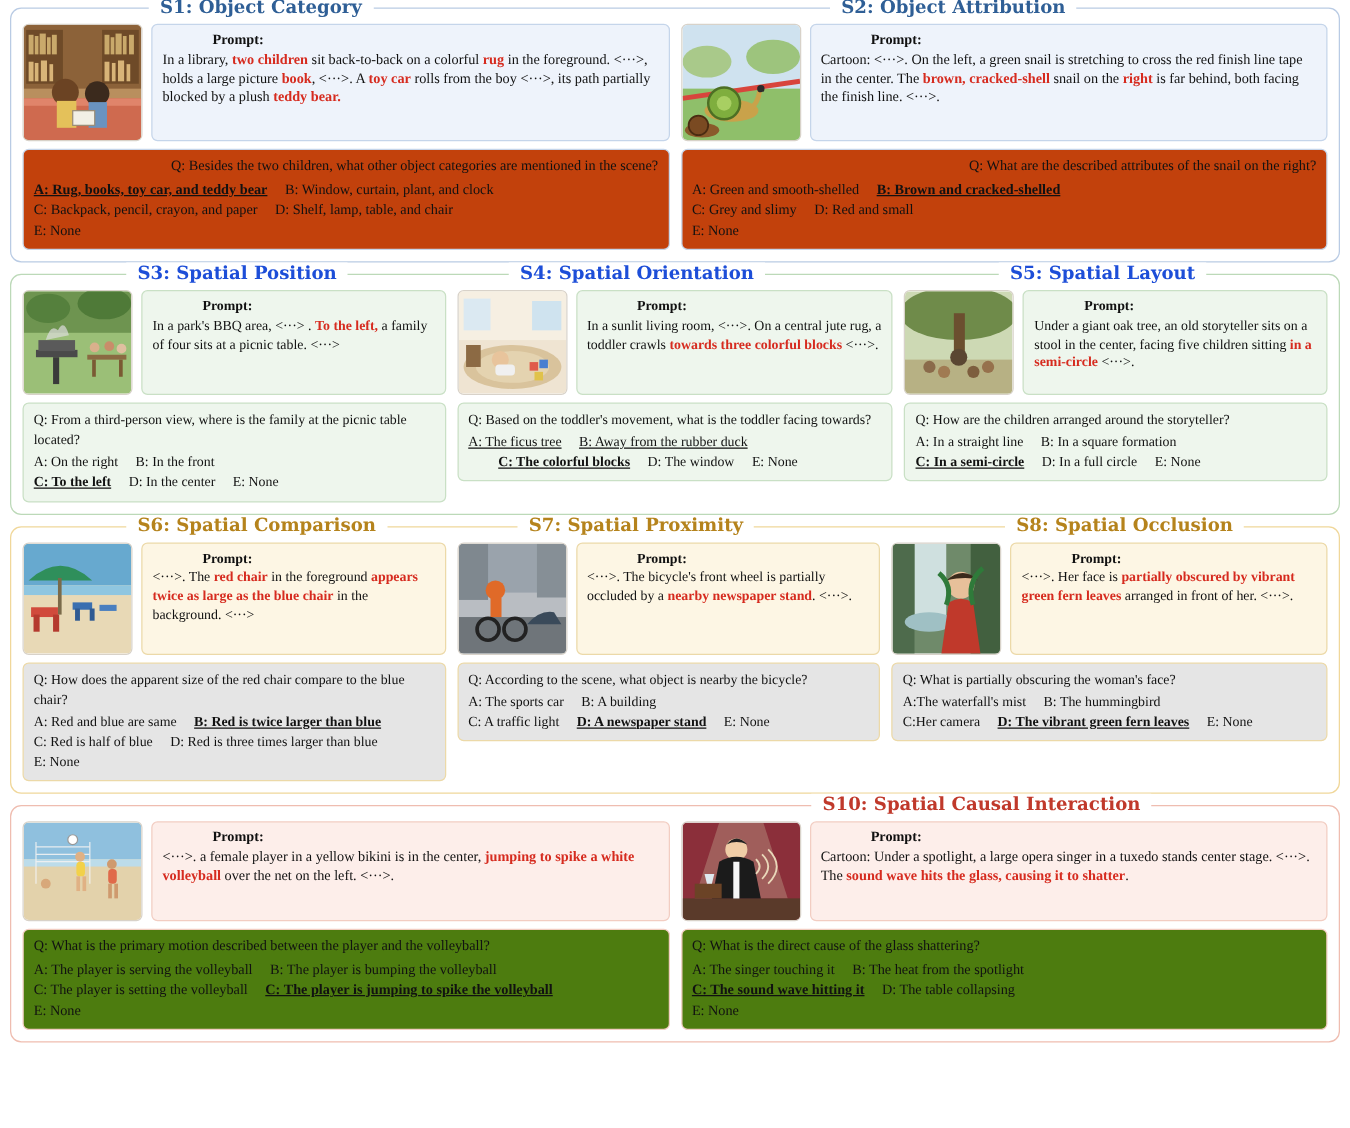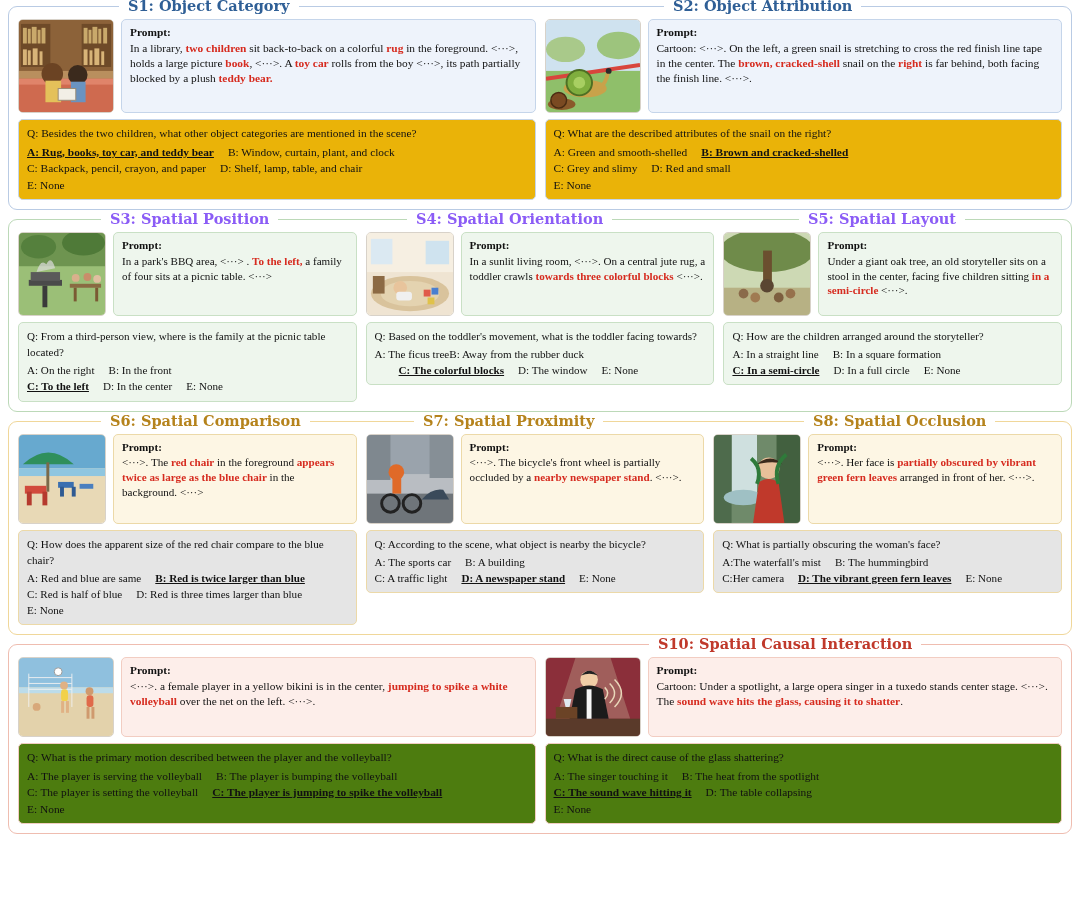--- a/index.html
+++ b/index.html
@@ -34,21 +34,21 @@
     position: absolute;
     top: -10px;
     font-family: "DejaVu Serif", serif;
     font-weight: bold;
     font-size: 14.5px;
     background: #fff;
     padding: 0 9px;
     white-space: nowrap;
   }
   .t-blue   { color: #2f5f96; }
-  .t-green  { color: #8b5cf6; text-align: right; }
+  .t-green  { color: #1d4ed8; text-align: right; }
   .t-yellow { color: #b5831c; }
   .t-red    { color: #c0392b; }
 
   
 
   .panel { display: flex; flex-direction: column; gap: 6px; }
 
   
   .prow { display: flex; gap: 7px; align-items: stretch; }
   .thumb {
@@ -66,30 +66,30 @@
     border: 1px solid #c9d6e8;
     border-radius: 5px;
     background: #eef3fb;
     padding: 5px 8px;
     line-height: 1.33;
   }
   .prompt.blue   { background:#eef3fb; border-color:#c5d5ea; }
   .prompt.green  { background:#eef6ed; border-color:#c9e0c5; }
   .prompt.yellow { background:#fdf6e4; border-color:#ecd9a8; }
   .prompt.red    { background:#fdeeea; border-color:#f2cdc2; }
-  .plabel { font-weight: bold; display:block; margin-bottom: 1px; }
+  .plabel { font-weight: bold; display:block; margin-bottom: 1px; margin-left: 40px; }
 
   
   .qa {
     border: 1px solid #c9d6e8;
     border-radius: 5px;
     padding: 5px 8px 6px 8px;
     line-height: 1.45;
   }
-  .qa.blue   { background:#eab308; border-color:#c5d5ea; }
+  .qa.blue   { background:#c2410c; border-color:#c5d5ea;text-align:right; }
   .qa.green  { background:#eef6ed; border-color:#c9e0c5; }
   .qa.yellow { background:#e5e5e5; border-color:#ecd9a8; }
   .qa.red    { background:#4d7c0f; border-color:#f2cdc2; }
   .q { margin-bottom: 2px; }
   .opts { display: flex; flex-wrap: wrap; }
   .opt { white-space: nowrap; }
   .ans { font-weight: bold; text-decoration: underline; }
 
   .red-t { color: #d62b1f; font-weight: bold; }
 
@@ -280,21 +280,21 @@
           </svg>
         </div>
         <div class="prompt green">
           <span class="plabel">Prompt:</span>
           <span class="ptext"><span>In a sunlit living room, &lt;···&gt;. On a central jute rug, a toddler crawls </span><span class="red-t">towards three colorful blocks</span><span> &lt;···&gt;.</span></span>
         </div>
       </div>
       <div class="qa green">
         <div class="q">Q: Based on the toddler's movement, what is the toddler facing towards?</div>
         <div class="opts" style="display: block;">
-            <div style="display: flex; ">
+            <div style="display: flex; gap: 14px; text-decoration: underline;">
               <div class="opt">A: The ficus tree</div>
               <div class="opt">B: Away from the rubber duck</div>
             </div>
             <div style="display: flex; gap: 14px; margin-left: 24px;">
               <div class="opt ans">C: The colorful blocks</div>
               <div class="opt">D: The window</div>
               <div class="opt">E: None</div>
             </div>
           </div>
       </div>

